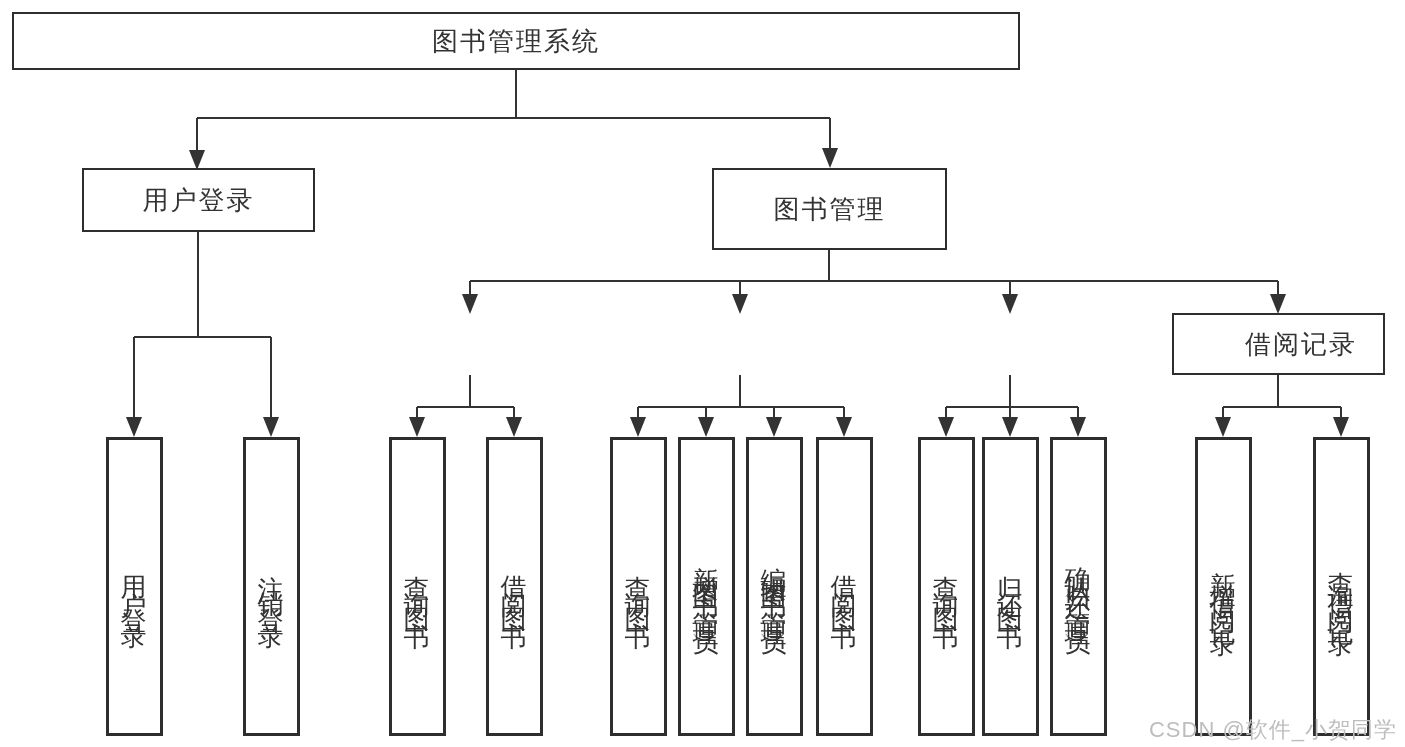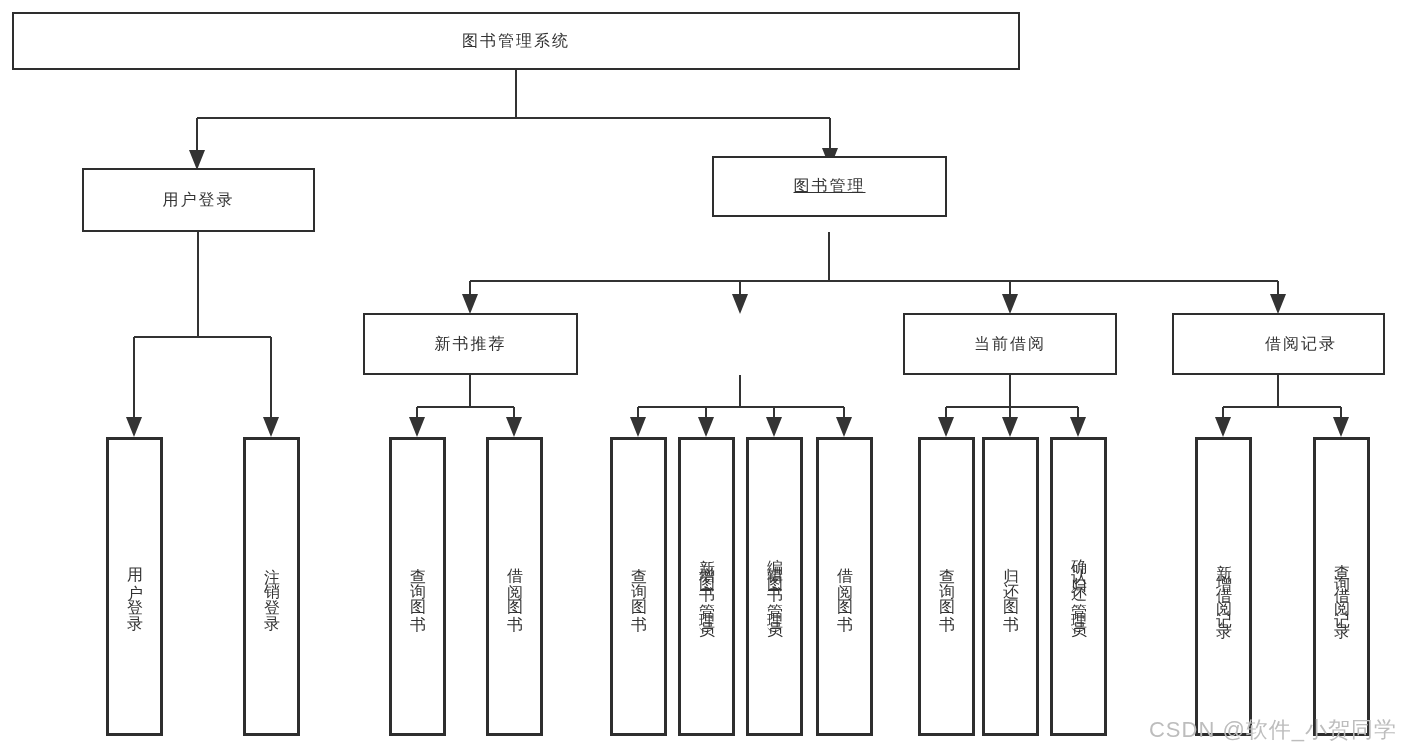--- a/index.html
+++ b/index.html
@@ -18,21 +18,21 @@
     overflow:hidden;
   }
   .wires{position:absolute;left:0;top:0;z-index:0;}
   .node{
     position:absolute;
     box-sizing:border-box;
     background:#ffffff;
     border:2px solid var(--box-border);
     display:flex;align-items:center;justify-content:center;
     color:var(--text);
-    font-size:16px;
+    font-size:26px;
     z-index:1;
     letter-spacing:2px;
     white-space:nowrap;
   }
   .leaf{border-width:3px;}
   .vtext{
     writing-mode:vertical-rl;
     text-orientation:mixed;
     white-space:nowrap;
   }
@@ -91,30 +91,24 @@
     <polygon points="1333,417 1349,417 1341,437" style="fill:var(--line);"></polygon>
   </svg>
 
   <div class="node" style="left:12px;top:12px;width:1008px;height:58px;">
     <span>图书管理系统</span>
   </div>
 
   <div class="node" style="left:82px;top:168px;width:233px;height:64px;">
     <span>用户登录</span>
   </div>
-  <div class="node" style="left:712px;top:156px;width:235px;height:61px;text-decoration:underline;">
+  <div class="node" style="left:712px;top:168px;width:235px;height:82px;">
     <span>图书管理</span>
   </div>
 
-  <div class="node" style="left:363px;top:313px;width:215px;height:62px;">
-    <span>新书推荐</span>
-  </div>
-  <div class="node" style="left:903px;top:313px;width:214px;height:62px;">
-    <span>当前借阅</span>
-  </div>
   <div class="node" style="left:1172px;top:313px;width:213px;height:62px;padding-left:45px;">
     <span>借阅记录</span>
   </div>
 
   <div class="node leaf" style="left:106px;top:437px;width:57px;height:299px;">
     <span class="vtext vt-s">用户登录</span>
   </div>
   <div class="node leaf" style="left:243px;top:437px;width:57px;height:299px;">
     <span class="vtext vt-s">注销登录</span>
   </div>

